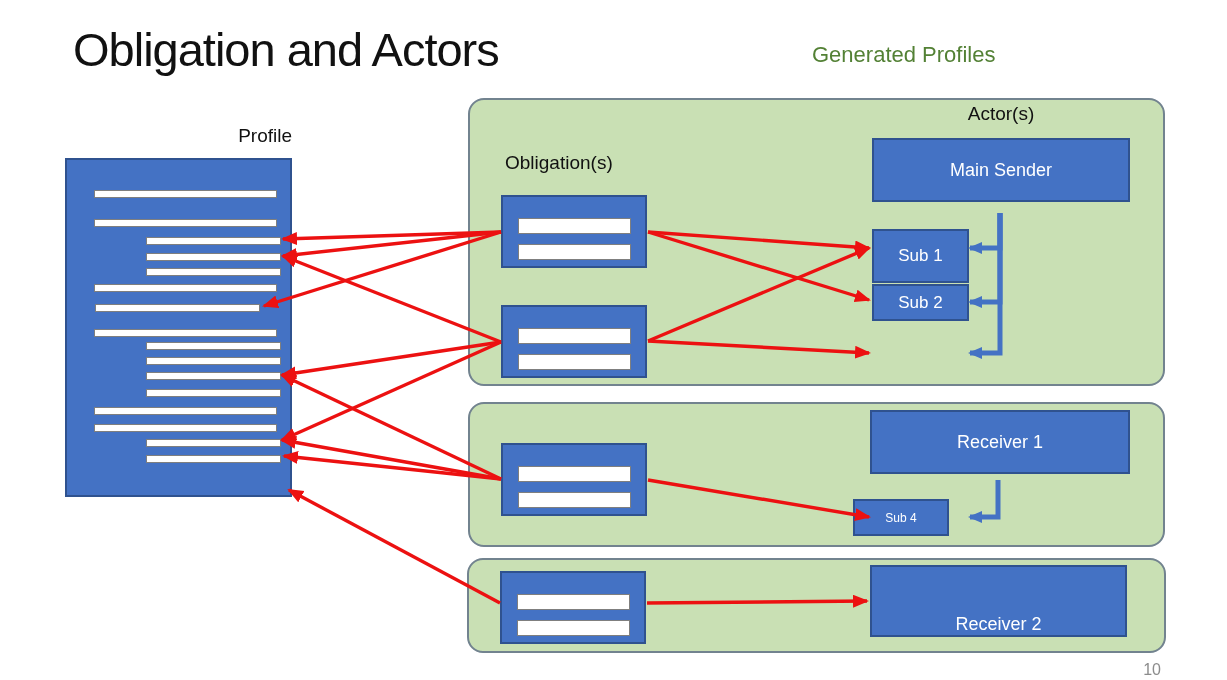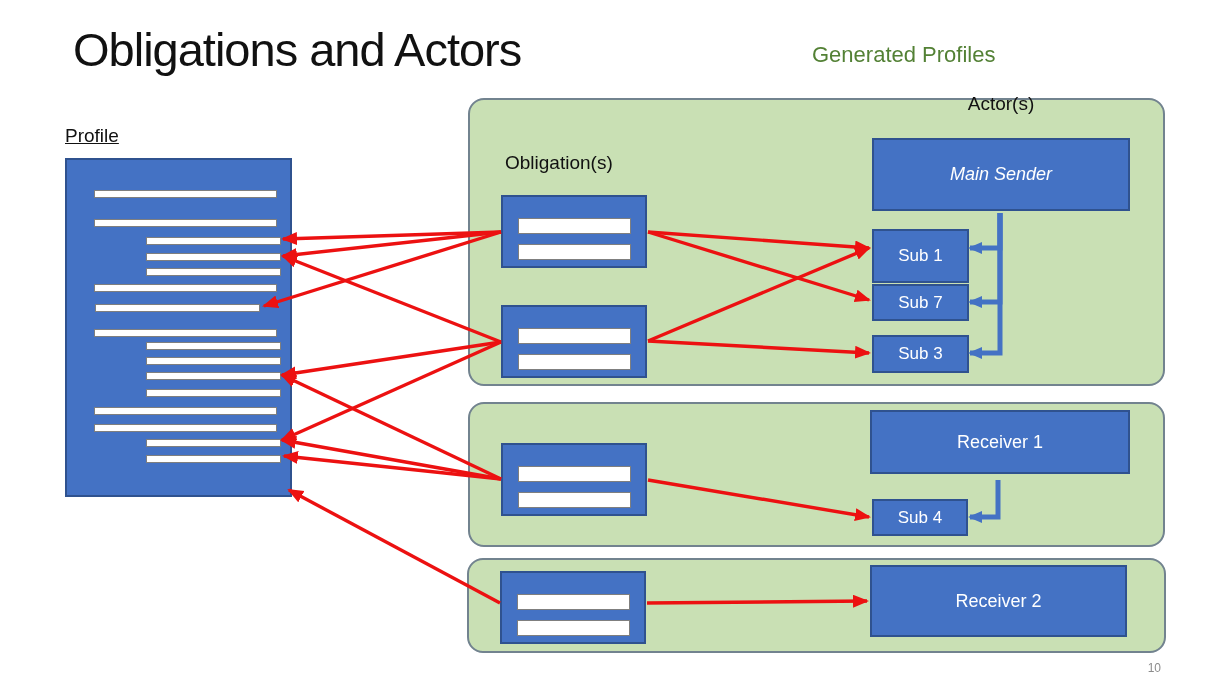--- a/index.html
+++ b/index.html
@@ -8,78 +8,78 @@
     font-family:"Liberation Sans",sans-serif;
   }
   .abs{position:absolute;}
   #slide-title{
     left:73px;top:22px;font-size:47px;letter-spacing:-1px;color:#111;white-space:nowrap;
   }
   #slide-subtitle{
     left:812px;top:42px;font-size:22px;color:var(--subtitle-green,#538135);white-space:nowrap;
   }
   #profile-label{
-    left:65px;top:125px;width:227px;text-align:left;font-size:19px;color:#111;text-decoration:underline;
+    left:65px;top:125px;width:227px;text-align:right;font-size:19px;color:#111;
   }
   #profile-box{
     left:65px;top:158px;width:227px;height:339px;
     background:var(--box-blue,#4472C4);border:2px solid var(--box-blue-border,#2F528F);
     box-sizing:border-box;z-index:2;
   }
   .profile-line{
     position:absolute;height:8px;background:#fff;border:1px solid #7F7F7F;box-sizing:border-box;
   }
   .green-panel{
     background:var(--green-fill,#C9E0B4);border:2px solid var(--green-border,#72838F);
     border-radius:16px;box-sizing:border-box;z-index:1;
   }
   #green-panel-1{left:468px;top:98px;width:697px;height:288px;}
   #green-panel-2{left:468px;top:402px;width:697px;height:145px;}
   #green-panel-3{left:467px;top:558px;width:699px;height:95px;}
   .group-label{font-size:19px;color:#111;z-index:3;white-space:nowrap;}
   #obligations-label{left:505px;top:152px;}
-  #actors-label{left:872px;top:93px;width:258px;text-align:center;}
+  #actors-label{left:872px;top:103px;width:258px;text-align:center;}
   .blue-box{
     position:absolute;background:var(--box-blue,#4472C4);
     border:2px solid var(--box-blue-border,#2F528F);box-sizing:border-box;
     color:#fff;display:flex;align-items:center;justify-content:center;
     font-size:18px;z-index:2;white-space:nowrap;
   }
-  #main-sender-box{left:872px;top:138px;width:258px;height:73px;font-style:italic;}
+  #main-sender-box{left:872px;top:138px;width:258px;height:64px;}
   #sub-1-box{left:872px;top:229px;width:97px;height:54px;font-size:17px;}
   #sub-2-box{left:872px;top:284px;width:97px;height:37px;font-size:17px;}
   #sub-3-box{left:872px;top:335px;width:97px;height:38px;font-size:17px;}
   #receiver-1-box{left:870px;top:410px;width:260px;height:64px;}
-  #sub-4-box{left:872px;top:499px;width:96px;height:37px;font-size:17px;}
-  #receiver-2-box{left:870px;top:565px;width:257px;height:72px;}
+  #sub-4-box{left:853px;top:499px;width:96px;height:37px;font-size:12px;}
+  #receiver-2-box{left:870px;top:565px;width:257px;height:72px;align-items:flex-end;}
   .obligation-box{
     position:absolute;width:146px;height:73px;background:var(--box-blue,#4472C4);
     border:2px solid var(--box-blue-border,#2F528F);box-sizing:border-box;z-index:2;
   }
   #obligation-box-1{left:501px;top:195px;}
   #obligation-box-2{left:501px;top:305px;}
   #obligation-box-3{left:501px;top:443px;}
   #obligation-box-4{left:500px;top:571px;}
   .obligation-bar{
     position:absolute;left:15px;width:113px;height:16px;background:#fff;
     border:1px solid #7F7F7F;box-sizing:border-box;
   }
   .obligation-bar.b1{top:21px;} .obligation-bar.b2{top:47px;}
   #connector-layer{position:absolute;left:0;top:0;width:1227px;height:680px;z-index:10;pointer-events:none;}
   .red-arrow{stroke:var(--arrow-red,#EC1111);stroke-width:3.4;fill:none;}
   .blue-connector{stroke:var(--connector-blue,#4472C4);stroke-width:5;fill:none;stroke-linejoin:miter;}
   #footer-text{left:0;top:661px;width:1227px;text-align:center;font-size:12px;color:var(--footer-gray,#8C8C8C);}
-  #page-number{top:661px;right:66px;font-size:12px;color:var(--footer-gray,#8C8C8C);}
+  #page-number{top:661px;right:66px;font-size:16px;color:var(--footer-gray,#8C8C8C);}
 </style>
 </head>
 <body>
 
 <div id="slide">
 
-  <div class="abs" id="slide-title">Obligations and Actors</div>
+  <div class="abs" id="slide-title">Obligation and Actors</div>
   <div class="abs" id="slide-subtitle">Generated Profiles</div>
 
   <div class="abs" id="profile-label">Profile</div>
   <div class="abs" id="profile-box">
       <div class="profile-line" style="left: 27px; width: 183px; top: 30px;"></div>
       <div class="profile-line" style="left: 27px; width: 183px; top: 59px;"></div>
       <div class="profile-line" style="left: 79px; width: 135px; top: 77px;"></div>
       <div class="profile-line" style="left: 79px; width: 135px; top: 93px;"></div>
       <div class="profile-line" style="left: 79px; width: 135px; top: 108px;"></div>
       <div class="profile-line" style="left: 27px; width: 183px; top: 124px;"></div>
@@ -119,24 +119,21 @@
     <div class="obligation-bar b2"></div>
   </div>
 
   <div class="blue-box" id="main-sender-box">
     <span>Main Sender</span>
   </div>
   <div class="blue-box" id="sub-1-box">
     <span>Sub 1</span>
   </div>
   <div class="blue-box" id="sub-2-box">
-    <span>Sub 7</span>
-  </div>
-  <div class="blue-box" id="sub-3-box">
-    <span>Sub 3</span>
+    <span>Sub 2</span>
   </div>
   <div class="blue-box" id="receiver-1-box">
     <span>Receiver 1</span>
   </div>
   <div class="blue-box" id="sub-4-box">
     <span>Sub 4</span>
   </div>
   <div class="blue-box" id="receiver-2-box">
     <span>Receiver 2</span>
   </div>

